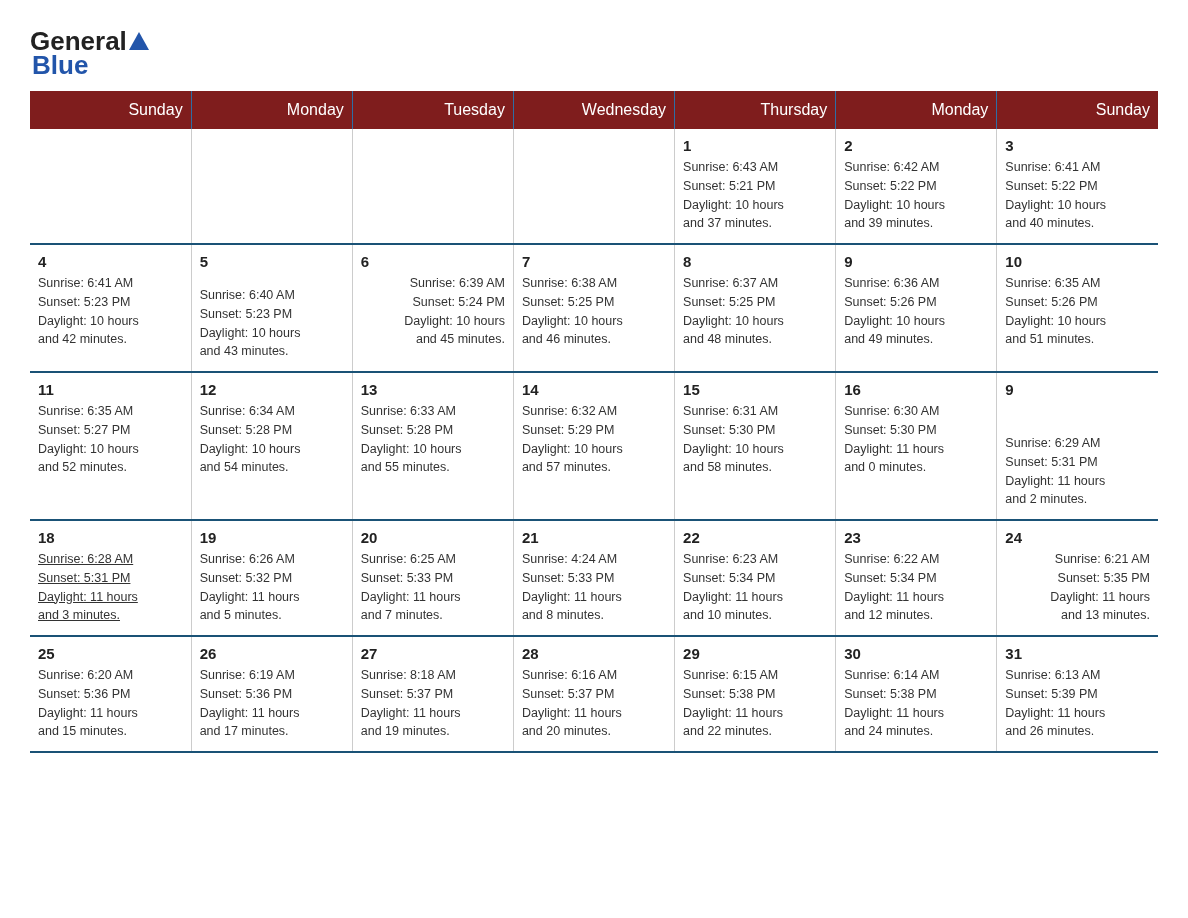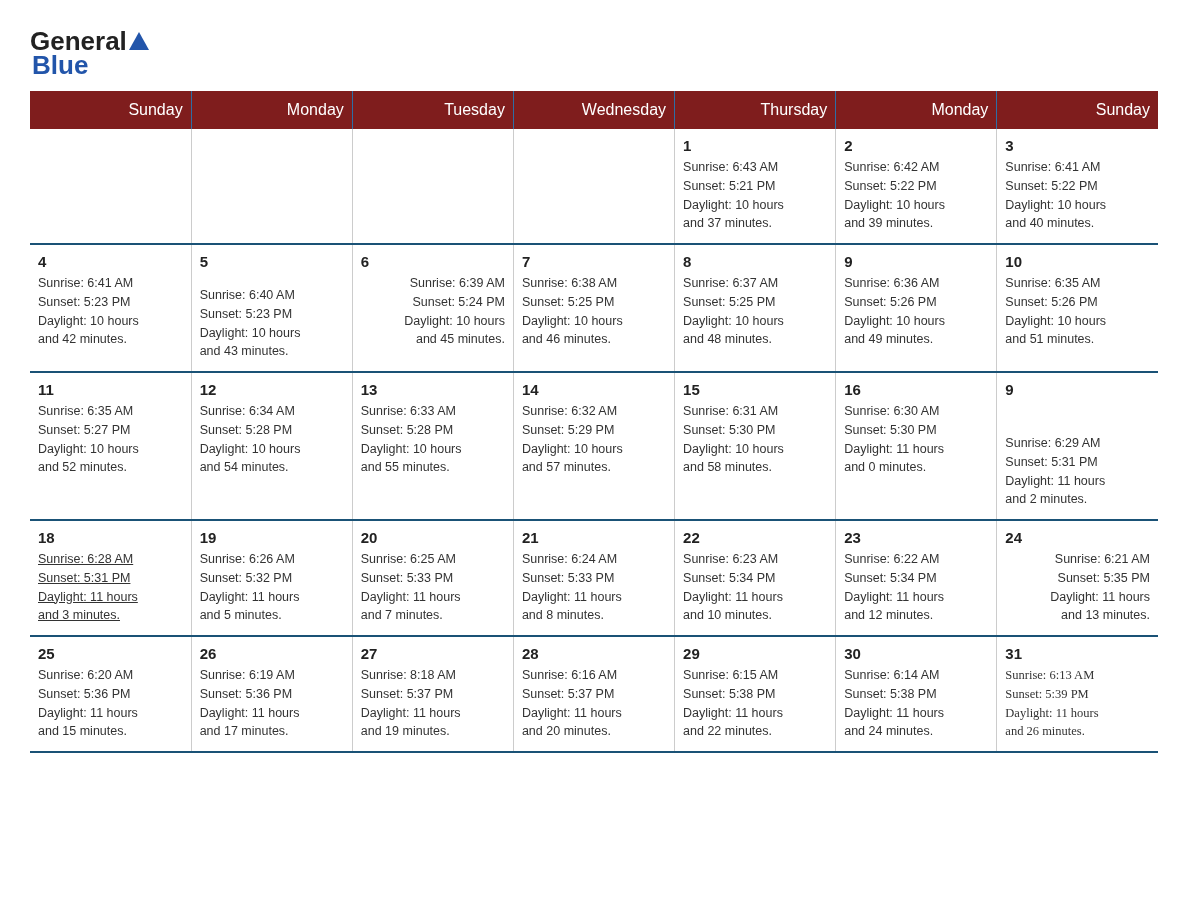--- a/index.html
+++ b/index.html
@@ -276,21 +276,21 @@
         </td>
         <td>
           <span class="day-number">20</span>
           <div class="day-info" style="white-space: pre-line;">Sunrise: 6:25 AM
 Sunset: 5:33 PM
 Daylight: 11 hours
 and 7 minutes.</div>
         </td>
         <td>
           <span class="day-number">21</span>
-          <div class="day-info" style="white-space: pre-line;">Sunrise: 6:24 AM
+          <div class="day-info" style="white-space: pre-line;">Sunrise: 4:24 AM
 Sunset: 5:33 PM
 Daylight: 11 hours
 and 8 minutes.</div>
         </td>
         <td>
           <span class="day-number">22</span>
           <div class="day-info" style="white-space: pre-line;">Sunrise: 6:23 AM
 Sunset: 5:34 PM
 Daylight: 11 hours
 and 10 minutes.</div>
@@ -348,20 +348,20 @@
         </td>
         <td>
           <span class="day-number">30</span>
           <div class="day-info" style="white-space: pre-line;">Sunrise: 6:14 AM
 Sunset: 5:38 PM
 Daylight: 11 hours
 and 24 minutes.</div>
         </td>
         <td>
           <span class="day-number">31</span>
-          <div class="day-info" style="white-space: pre-line; font-family: Liberation Serif, serif;">Sunrise: 6:13 AM
+          <div class="day-info" style="white-space: pre-line;">Sunrise: 6:13 AM
 Sunset: 5:39 PM
 Daylight: 11 hours
 and 26 minutes.</div>
         </td>
       </tr>
     </tbody>
 </table>
 
 </body></html>

